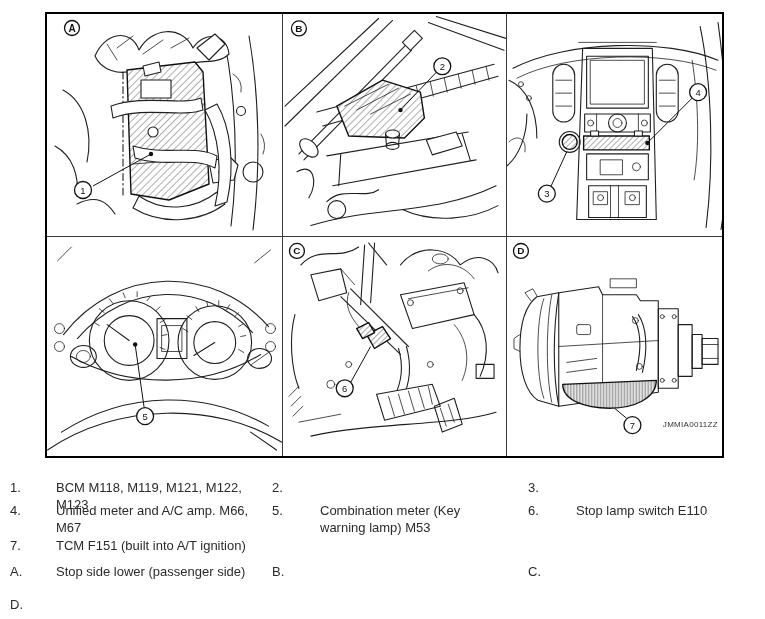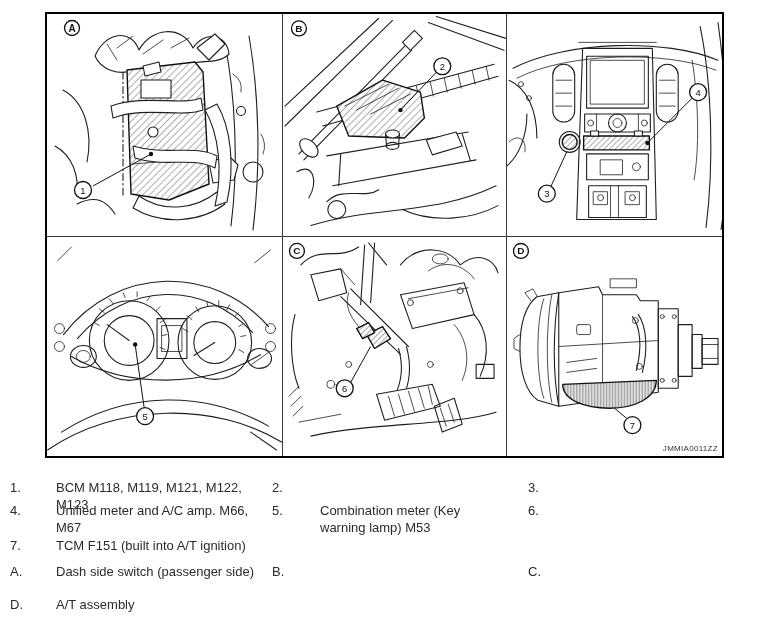--- a/index.html
+++ b/index.html
@@ -12,21 +12,21 @@
   .cell svg{display:block;}
   svg .ln{stroke:#1f1f1f;fill:none;stroke-width:1.1;stroke-linecap:round;stroke-linejoin:round;}
   svg .ln2{stroke:#1f1f1f;fill:none;stroke-width:0.8;stroke-linecap:round;stroke-linejoin:round;}
   svg .wfill{fill:#fff;stroke:#1f1f1f;stroke-width:1.1;stroke-linejoin:round;}
   svg .unit{stroke:#111;stroke-width:1.4;stroke-linejoin:round;}
   svg .badge{fill:#fff;stroke:#111;stroke-width:1.3;}
   svg .badge-txt{fill:#111;font-size:10px;font-weight:bold;text-anchor:middle;}
   svg .co-txt{fill:#111;font-size:9.5px;text-anchor:middle;}
   svg .co-line{stroke:#111;stroke-width:1;}
   svg .co-dot{fill:#111;stroke:none;}
-  #figure-code{position:absolute;left:600px;top:444px;width:118px;text-align:right;font-size:8px;color:#333;letter-spacing:.3px;}
+  #figure-code{position:absolute;left:600px;top:420px;width:118px;text-align:right;font-size:8px;color:#333;letter-spacing:.3px;}
   .lg{position:absolute;display:flex;align-items:flex-start;font-size:13px;line-height:17px;}
   .lg-id{flex:0 0 28px;}
   .lg-tx{flex:1 1 auto;margin-left:18px;}
 </style>
 </head>
 <body>
 
 <div id="page">
 
   <div id="figure-box">
@@ -380,37 +380,37 @@
     <div class="lg" style="left:10px;top:502px;width:263px">
       <span class="lg-id">4.</span>
         <span class="lg-tx">Unified meter and A/C amp. M66, M67</span>
     </div>
     <div class="lg" style="left:272px;top:502px;width:225px">
       <span class="lg-id" style="flex-basis:30px">5.</span>
         <span class="lg-tx" style="max-width:195px">Combination meter (Key warning lamp) M53</span>
     </div>
     <div class="lg" style="left:528px;top:502px;width:237px">
       <span class="lg-id" style="flex-basis:30px">6.</span>
+        <span class="lg-tx">Stop lamp switch E110</span>
     </div>
 
     <div class="lg" style="left:10px;top:537px;width:300px">
       <span class="lg-id">7.</span>
         <span class="lg-tx">TCM F151 (built into A/T ignition)</span>
     </div>
 
     <div class="lg" style="left:10px;top:563px;width:263px">
       <span class="lg-id">A.</span>
-        <span class="lg-tx">Dash side switch (passenger side)</span>
+        <span class="lg-tx">Stop side lower (passenger side)</span>
     </div>
     <div class="lg" style="left:272px;top:563px;width:225px">
       <span class="lg-id" style="flex-basis:30px">B.</span>
     </div>
     <div class="lg" style="left:528px;top:563px;width:237px">
       <span class="lg-id" style="flex-basis:30px">C.</span>
     </div>
 
     <div class="lg" style="left:10px;top:596px;width:263px">
       <span class="lg-id">D.</span>
-        <span class="lg-tx">A/T assembly</span>
     </div>
   </div>
 
 </div>
 
 </body></html>

